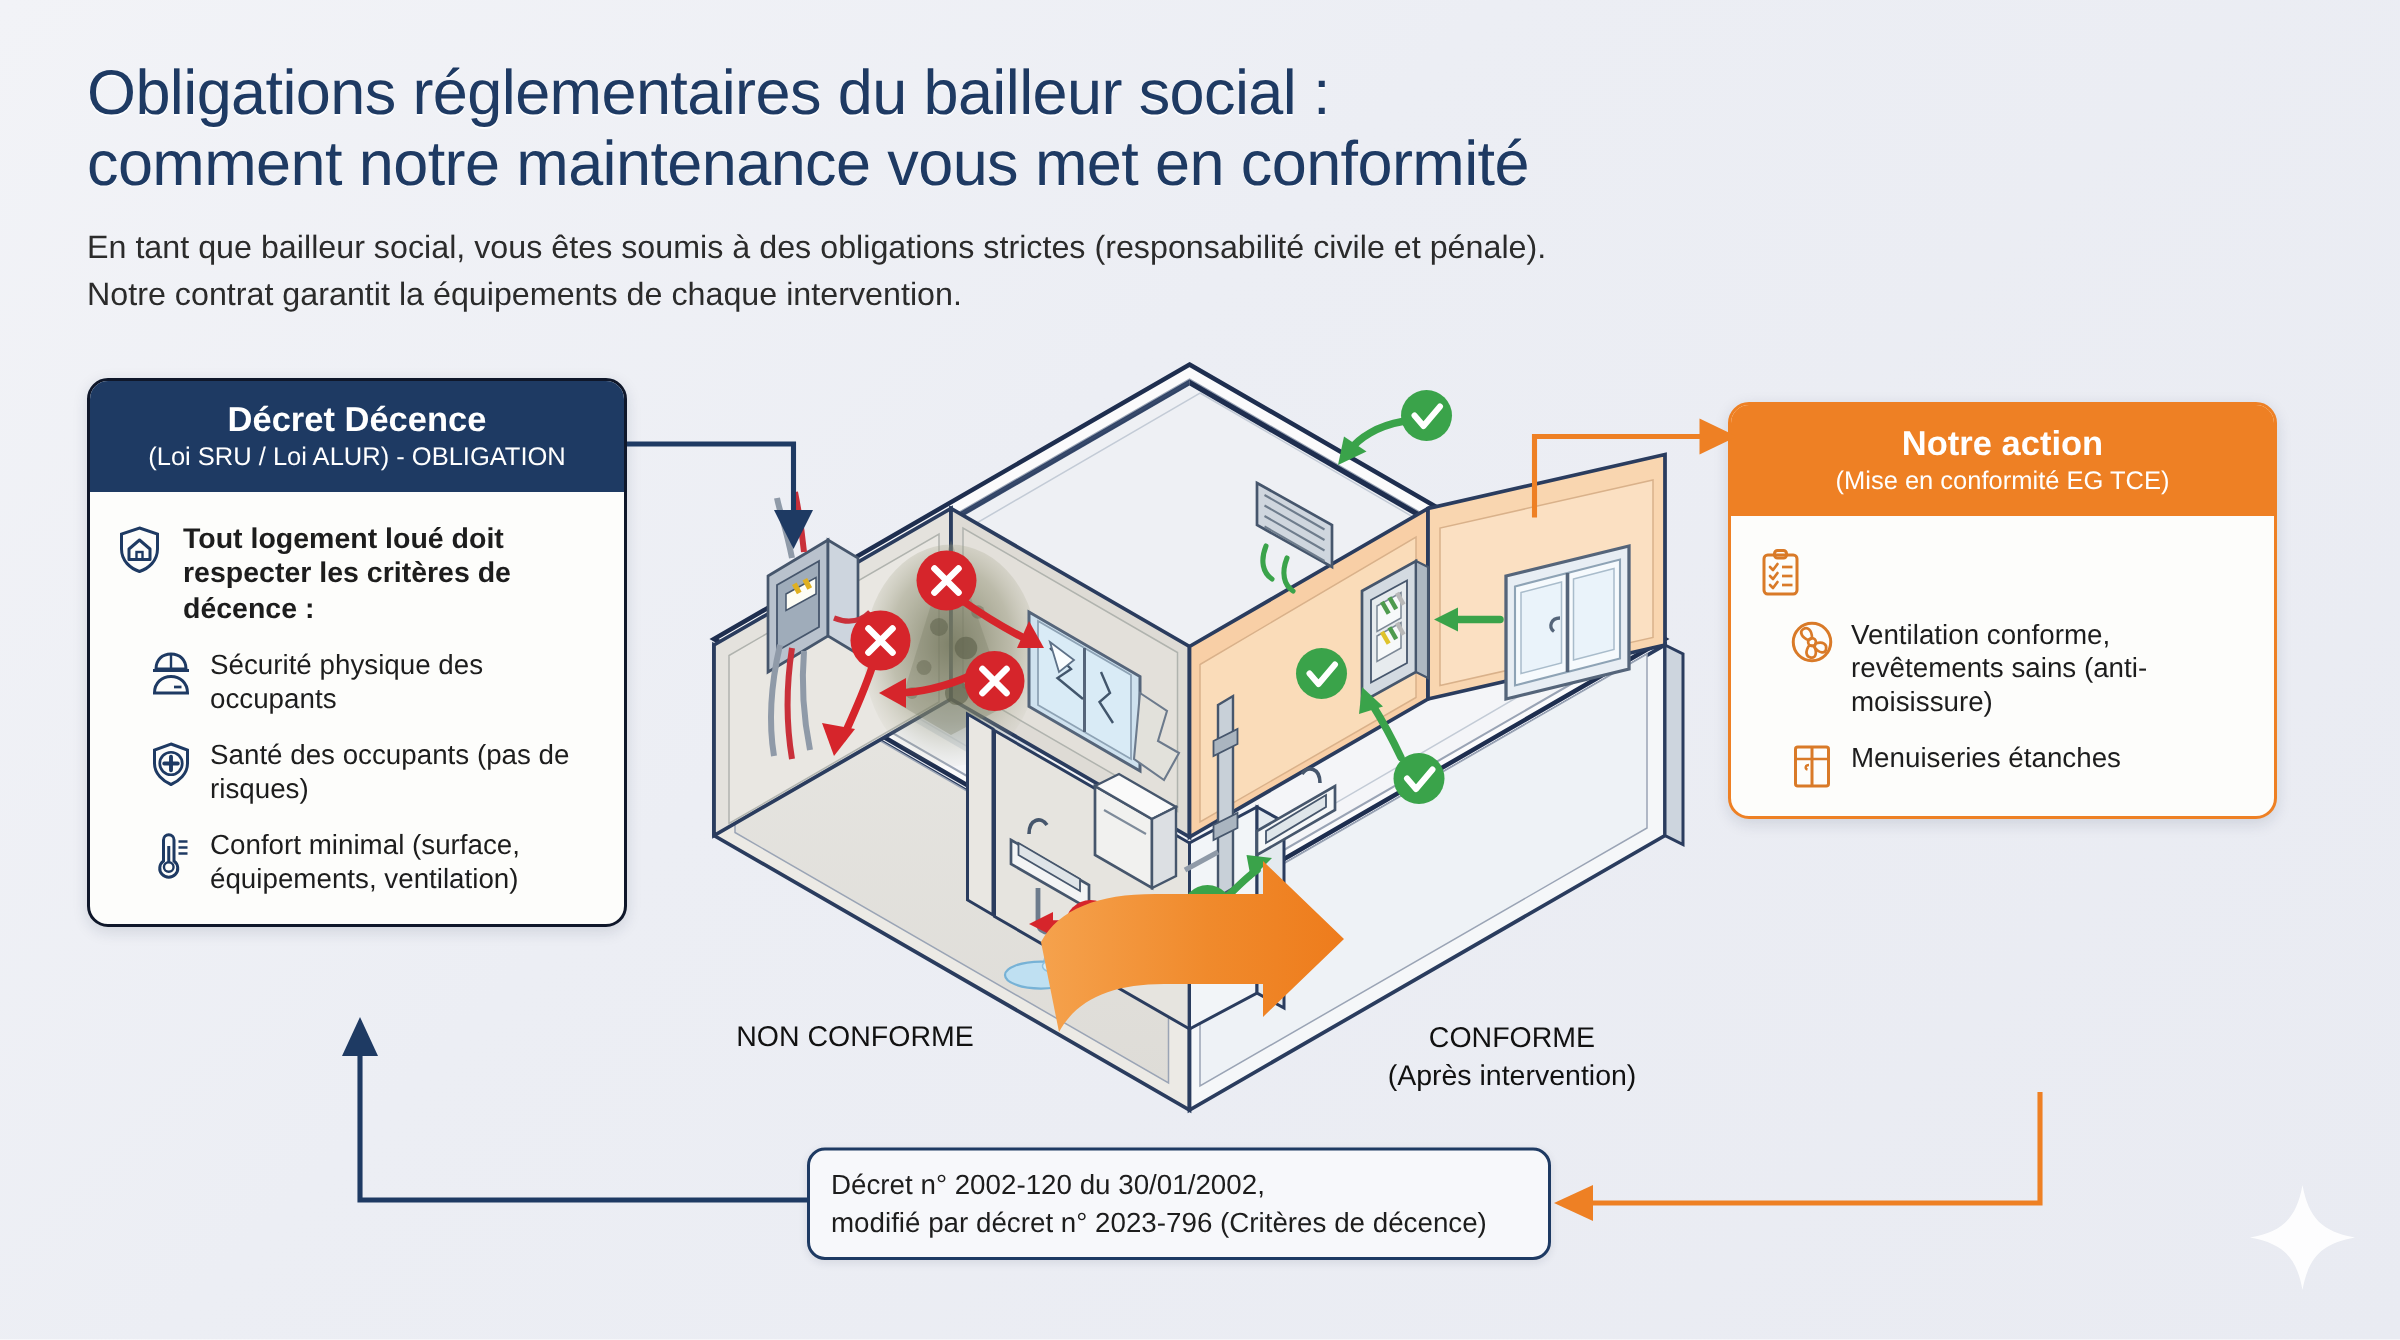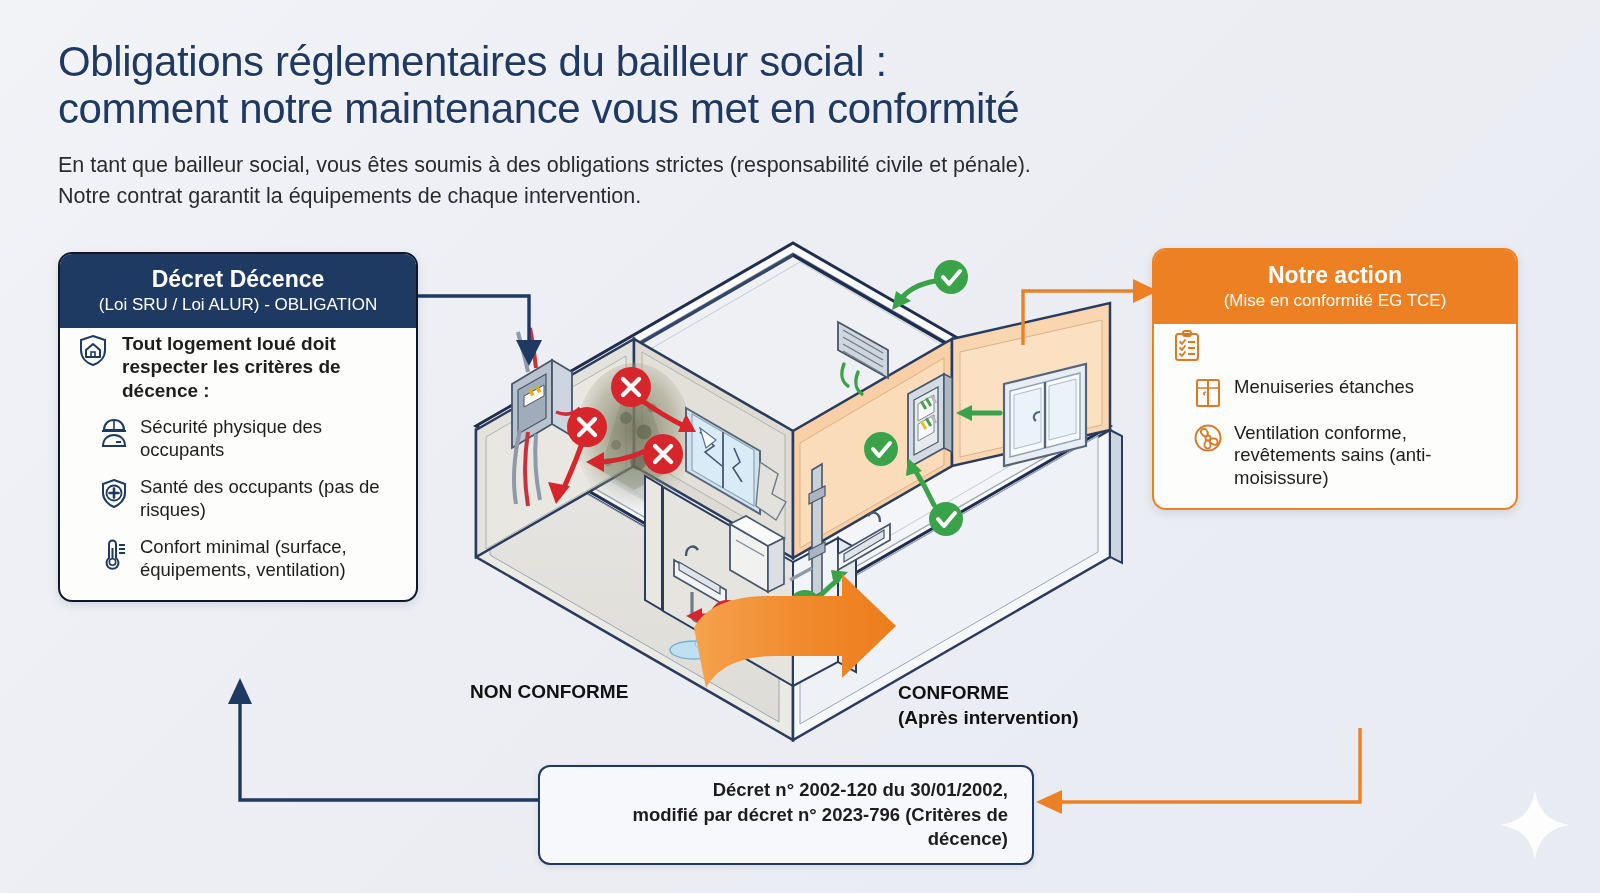--- a/index.html
+++ b/index.html
@@ -31,53 +31,52 @@
     box-shadow: 0 3px 10px rgba(25,40,70,.13);
     overflow: hidden;
   }
   .panel-head {
     text-align: center;
     padding: 12px 14px 11px;
     color: #fff;
   }
   .panel-head .ph-title { font-size: 23px; font-weight: bold; line-height: 1.15; }
   .panel-head .ph-sub { font-size: 17px; line-height: 1.3; margin-top: 2px; font-weight: normal; }
-  .panel-body { padding: 4px 18px 18px 16px; }
+  .panel-body { padding: 20px 18px 18px 16px; }
 
   #panel-left  { left: 58px;  top: 252px; width: 360px; }
   #panel-left .panel-head { background: #1e3a63; }
   #panel-left { border: 2px solid #0f172a; }
 
-  #panel-right { left: 1152px; top: 248px; width: 366px; }
+  #panel-right { left: 1152px; top: 268px; width: 366px; }
   #panel-right .panel-head { background: #ee8024; }
   #panel-right { border: 2px solid #ee8024; }
 
   
   .row { display: flex; gap: 12px; align-items: flex-start; margin-bottom: 14px; }
   .row:last-child { margin-bottom: 0; }
   .row .ico { flex: 0 0 auto; width: 34px; display: flex; justify-content: center; padding-top: 2px; }
   .row .txt { font-size: 18.5px; line-height: 1.24; }
   .row.lead .txt { font-weight: bold; font-size: 19px; }
   .row.sub { margin-left: 24px; }
   .row.sub .ico { width: 28px; }
   .row.sub .txt { font-size: 18.5px; font-weight: normal; }
 
   
   #footnote {
     position: absolute; left: 538px; top: 765px; width: 496px;
     border: 2px solid #1e3a63; border-radius: 12px;
     background: #f7f8fb;
-    text-align: right; padding: 11px 24px;
+    text-align: left; padding: 11px 14px;
     font-size: 18.5px; line-height: 1.33;
     box-shadow: 0 2px 6px rgba(25,40,70,.10);
-    font-weight: bold;
-  }
-
-  
-  .iso-label { position: absolute; font-weight: bold; font-size: 19px; text-align: left; color: #111; }
+  }
+
+  
+  .iso-label { position: absolute; font-weight: normal; font-size: 19px; text-align: center; color: #111; }
   #label-non   { left: 470px; top: 681px; width: 200px; }
   #label-conf  { left: 898px; top: 681px; width: 220px; line-height: 1.3; }
 
   #arrow-text {
     position: absolute; left: 704px; top: 642px; width: 160px;
     color: #fff; font-weight: bold; font-size: 17.5px;
     text-align: center; line-height: 1.25; letter-spacing: .3px;
     text-shadow: 0 1px 2px rgba(120,55,0,.45);
   }
 
@@ -458,42 +457,42 @@
           <line x1="16" y1="18" x2="23" y2="18" stroke="#d97a28" stroke-width="1.8"></line>
           <line x1="16" y1="24" x2="23" y2="24" stroke="#d97a28" stroke-width="1.8"></line>
         </svg>
       </span>
     </div>
 
 
 
     <div class="row sub">
       <span class="ico">
-        <svg width="26" height="30" viewBox="0 0 26 30">
-          <rect x="2" y="2" width="22" height="26" rx="1.5" fill="none" stroke="#d97a28" stroke-width="2"></rect>
-          <line x1="13" y1="2" x2="13" y2="28" stroke="#d97a28" stroke-width="2"></line>
-          <line x1="2" y1="10" x2="24" y2="10" stroke="#d97a28" stroke-width="1.6"></line>
-          <path d="M11 14 C8.5 14 8 16.5 10 17" fill="none" stroke="#d97a28" stroke-width="1.6"></path>
-        </svg>
-      </span>
-      <span class="txt">Menuiseries étanches</span>
-    </div>
-
-    <div class="row sub">
-      <span class="ico">
         <svg width="28" height="28" viewBox="0 0 28 28">
           <circle cx="14" cy="14" r="12.5" fill="none" stroke="#d97a28" stroke-width="2"></circle>
           <circle cx="14" cy="14" r="2.6" fill="none" stroke="#d97a28" stroke-width="1.8"></circle>
           <path d="M14 11.4 C14 6 11 3.5 8 5.5 C5.5 7.2 7 11 11.8 12.8 Z" fill="none" stroke="#d97a28" stroke-width="1.8" stroke-linejoin="round"></path>
           <path d="M16.4 15 C21.5 13.5 24 15.5 23.4 18.8 C22.9 21.8 19 21.8 15.6 17.5 Z" fill="none" stroke="#d97a28" stroke-width="1.8" stroke-linejoin="round"></path>
           <path d="M12.2 16.2 C9.2 20.5 10 23.8 13.2 24.4 C16.2 25 17.8 21.5 15.4 16.8 Z" fill="none" stroke="#d97a28" stroke-width="1.8" stroke-linejoin="round"></path>
         </svg>
       </span>
       <span class="txt">Ventilation conforme, revêtements sains (anti-moisissure)</span>
     </div>
 
+    <div class="row sub">
+      <span class="ico">
+        <svg width="26" height="30" viewBox="0 0 26 30">
+          <rect x="2" y="2" width="22" height="26" rx="1.5" fill="none" stroke="#d97a28" stroke-width="2"></rect>
+          <line x1="13" y1="2" x2="13" y2="28" stroke="#d97a28" stroke-width="2"></line>
+          <line x1="2" y1="10" x2="24" y2="10" stroke="#d97a28" stroke-width="1.6"></line>
+          <path d="M11 14 C8.5 14 8 16.5 10 17" fill="none" stroke="#d97a28" stroke-width="1.6"></path>
+        </svg>
+      </span>
+      <span class="txt">Menuiseries étanches</span>
+    </div>
+
   </div>
 </div>
 
 <div id="footnote">
   <div>Décret n° 2002-120 du 30/01/2002,</div>
   <div>modifié par décret n° 2023-796 (Critères de décence)</div>
 </div>
 
 </body></html>

